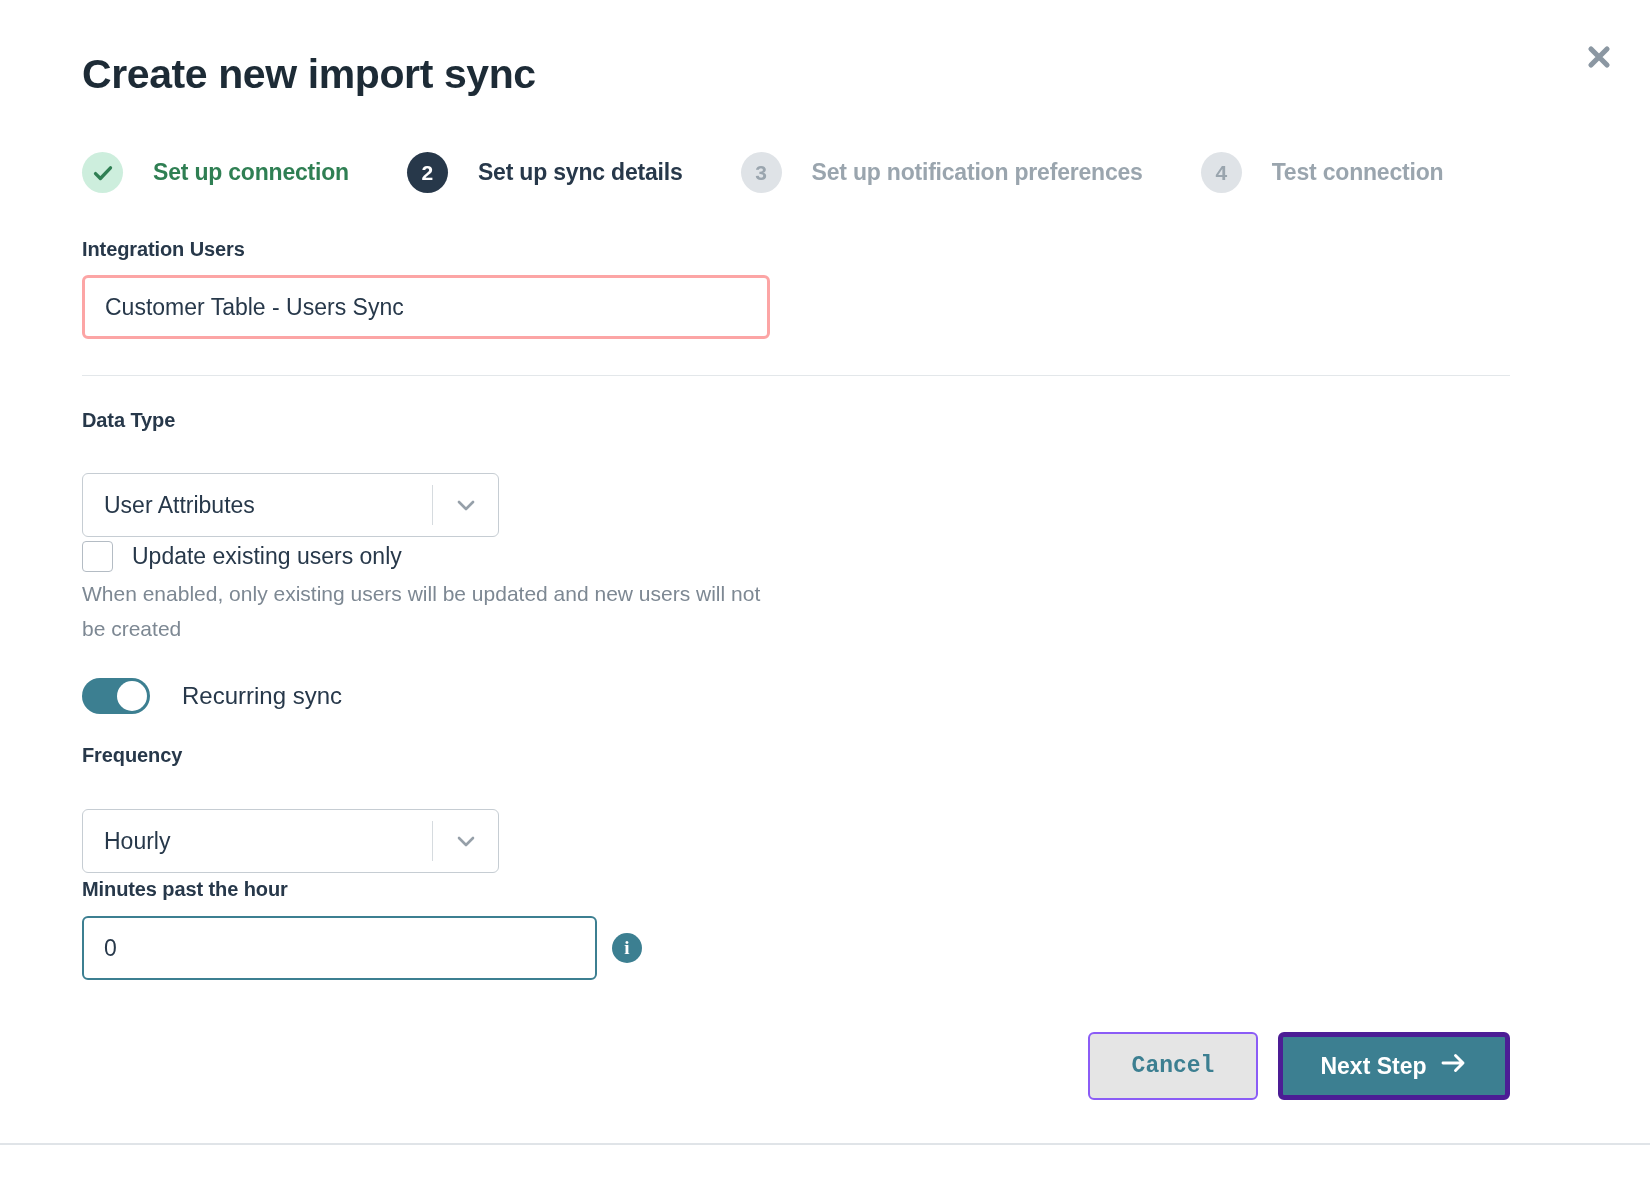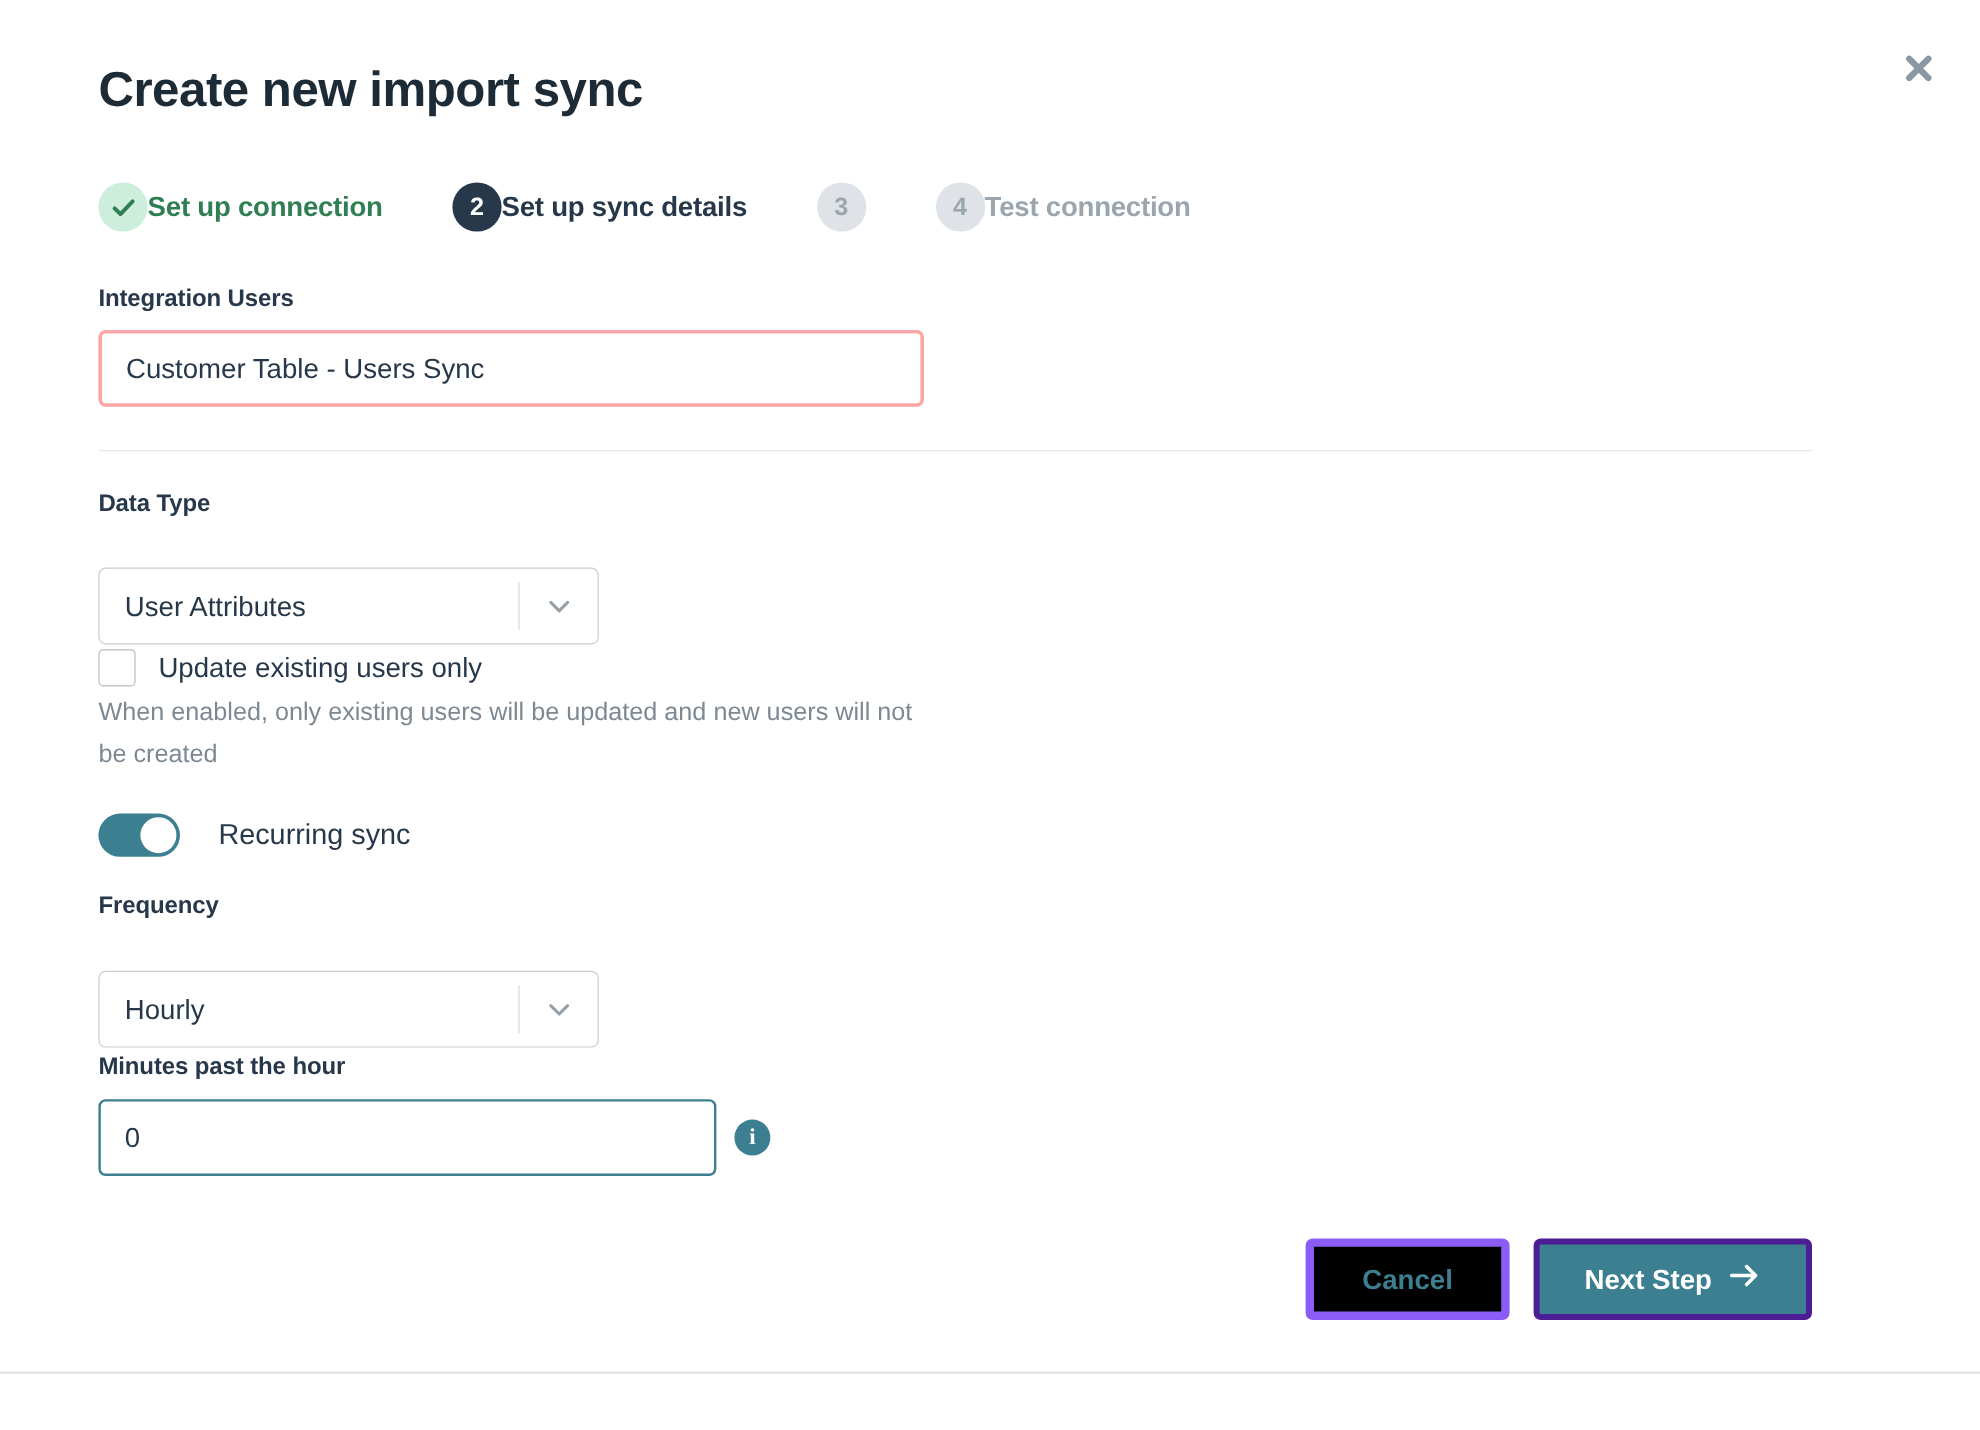--- a/index.html
+++ b/index.html
@@ -61,21 +61,21 @@
     position: absolute;
     left: 82px;
     top: 152px;
     display: flex;
     align-items: center;
     gap: 0;
   }
   .step {
     display: flex;
     align-items: center;
-    gap: 0;
+    gap: 30px;
     margin-right: 58px;
     background: none;
     border: none;
     padding: 0;
     cursor: pointer;
     font-family: inherit;
     justify-content: flex-end;
   }
   .step:last-child { margin-right: 0; }
   .step-badge {
@@ -287,24 +287,25 @@
     border-radius: 6px;
     cursor: pointer;
     display: flex;
     align-items: center;
     justify-content: center;
     gap: 13px;
     height: 68px;
     padding: 0 34px;
   }
   .btn-secondary {
-    background: #000000;
+    background: #e5e5e5;
     color: #3c7f91;
-    border: 7px solid #8b5cf6;
+    border: 2px solid #8b5cf6;
     min-width: 170px;
+    font-family: Liberation Mono, monospace;
   }
   .btn-primary {
     background: #3c7f91;
     color: #ffffff;
     border: 5px solid #4c1d95;
     min-width: 232px;
   }
   .btn-arrow { display: block; }
 </style>
 </head>
@@ -333,20 +334,21 @@
       <span class="step-label">Set up connection</span>
     </button>
 
     <button class="step current">
       <span class="step-badge">2</span>
       <span class="step-label">Set up sync details</span>
     </button>
 
     <button class="step todo">
       <span class="step-badge">3</span>
+      <span class="step-label">Set up notification preferences</span>
     </button>
 
     <button class="step todo">
       <span class="step-badge">4</span>
       <span class="step-label">Test connection</span>
     </button>
 
   </div>
 
   <label class="field-label" id="integration-name-label">Integration Users</label>

